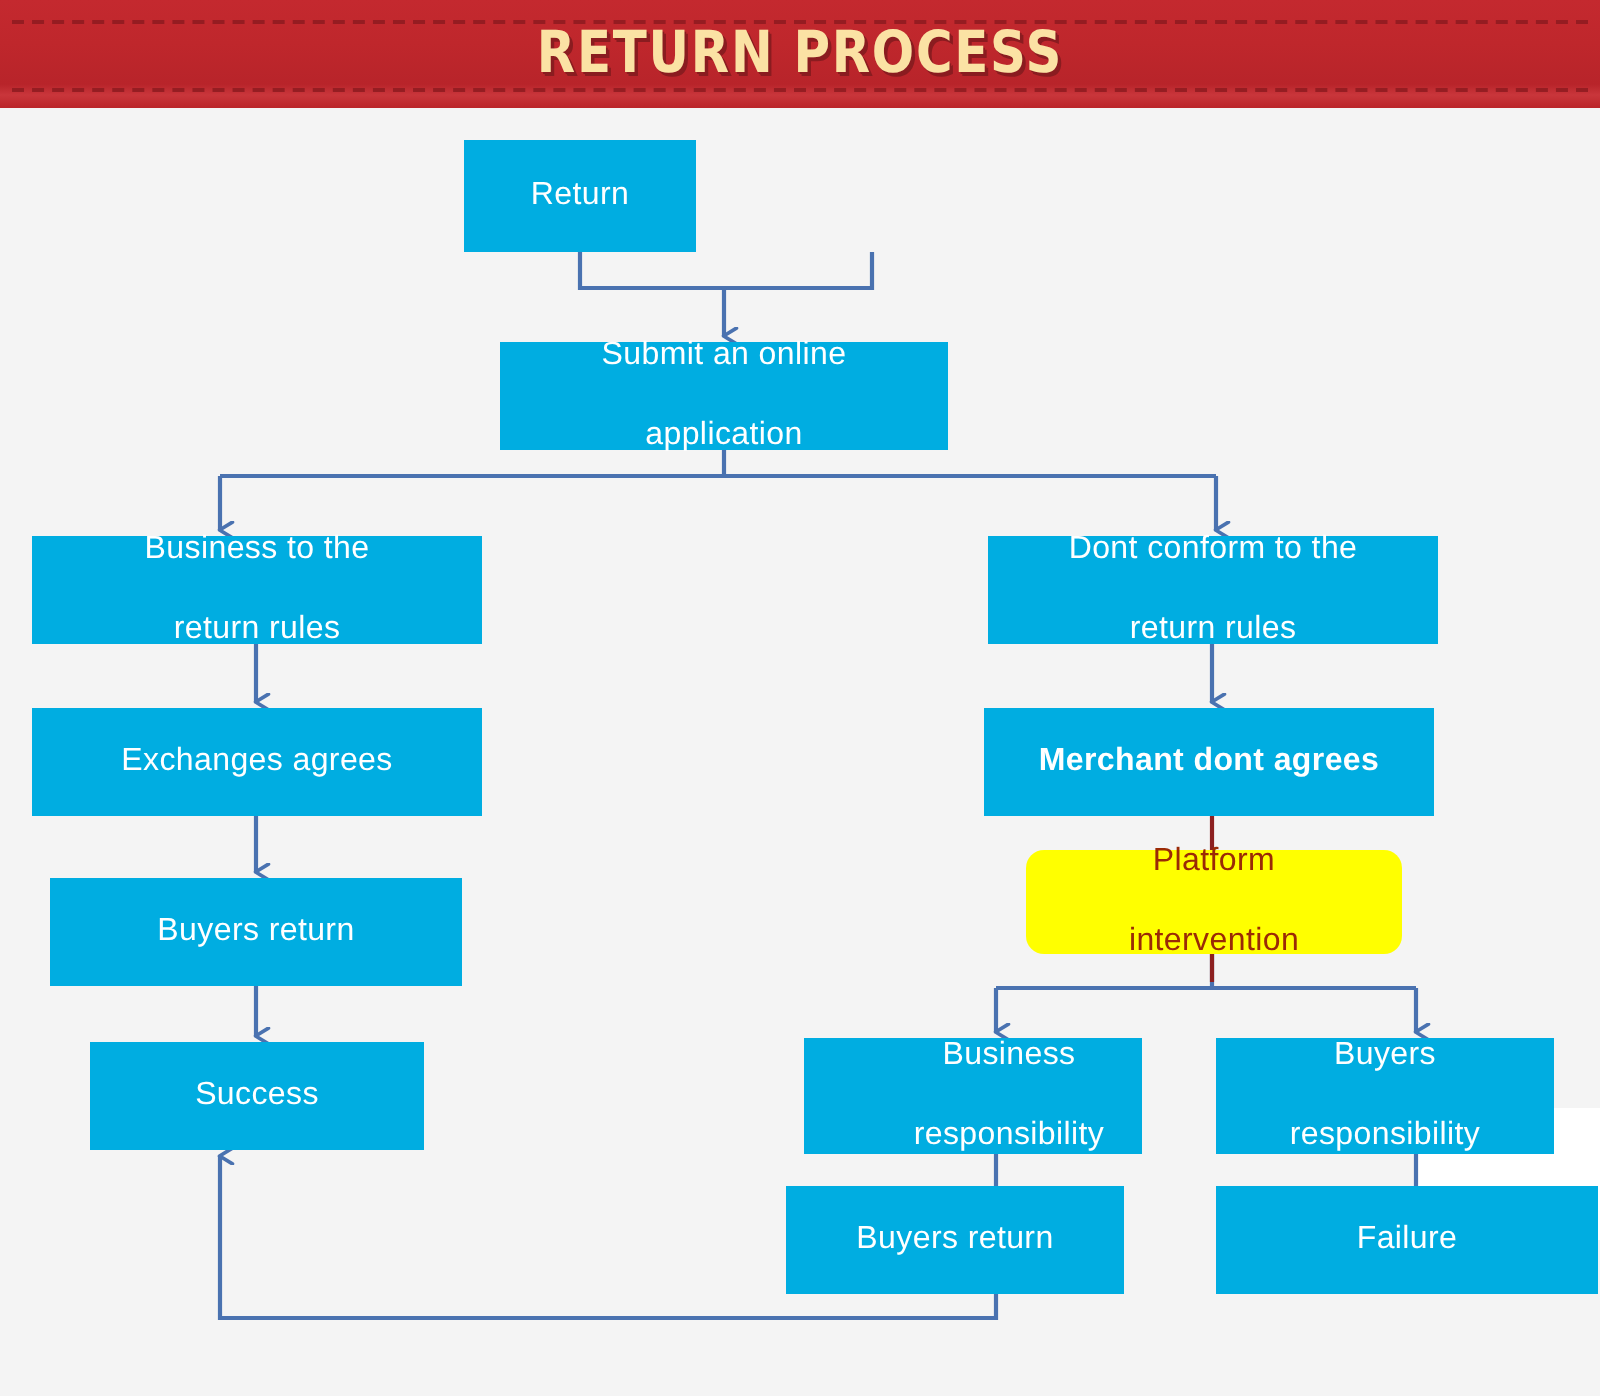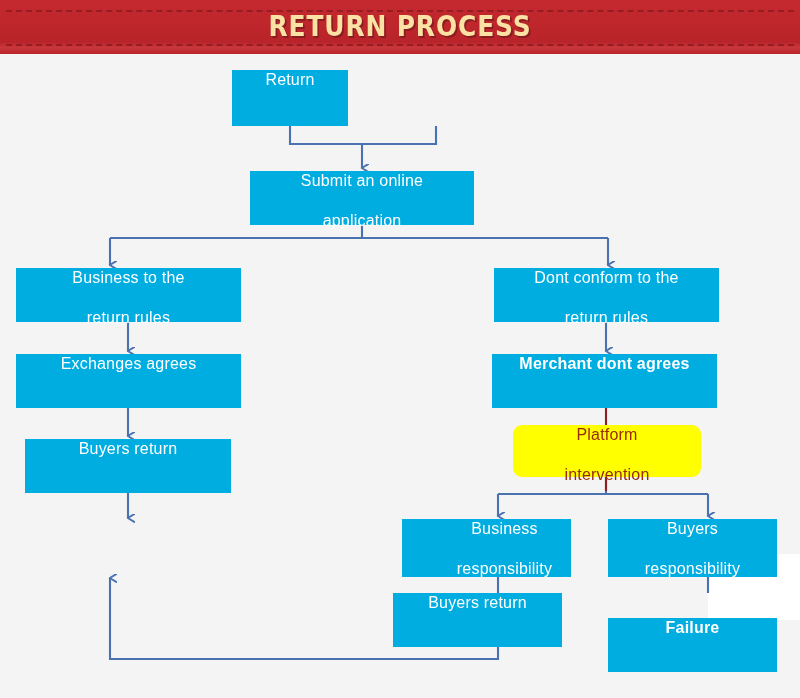--- a/index.html
+++ b/index.html
@@ -78,20 +78,21 @@
     position: absolute;
     left: 0; top: 0;
     width: 800px; height: 644px;
     overflow: visible;
   }
 
   .node {
     position: absolute;
     box-sizing: border-box;
     display: flex;
+    align-items: center;
     justify-content: center;
     text-align: center;
     color: #ffffff;
     font-size: 16px;
     line-height: 1.25;
     background: #00ade1;
     letter-spacing: .2px;
   }
   .node.yellow {
     background: #ffff00;
@@ -171,20 +172,23 @@
     </div>
 
     <div class="node" style="left:16px; top:300px; width:225px; height:54px;">
       <span>Exchanges agrees</span>
     </div>
 
     <div class="node" style="left:25px; top:385px; width:206px; height:54px;">
       <span>Buyers return</span>
     </div>
 
+    <div class="node" style="left:45px; top:467px; width:167px; height:54px;">
+      <span>Success</span>
+    </div>
 
     <div class="node" style="left:494px; top:214px; width:225px; height:54px;">
       <span><span>Dont conform to the</span><br><span>return rules</span></span>
     </div>
 
     <div class="node" style="left:492px; top:300px; width:225px; height:54px;font-weight:bold;">
       <span>Merchant dont agrees</span>
     </div>
 
     <div class="node yellow" style="left:513px; top:371px; width:188px; height:52px;">
@@ -196,18 +200,18 @@
     </div>
 
     <div class="node" style="left:608px; top:465px; width:169px; height:58px;">
       <span><span>Buyers</span><br><span>responsibility</span></span>
     </div>
 
     <div class="node" style="left:393px; top:539px; width:169px; height:54px;">
       <span>Buyers return</span>
     </div>
 
-    <div class="node" style="left:608px; top:564px; width:169px; height:54px;font-weight:bold;">
+    <div class="node" style="left:608px; top:539px; width:191px; height:54px;">
       <span>Failure</span>
     </div>
 
   </div>
 </div>
 
 </body></html>

